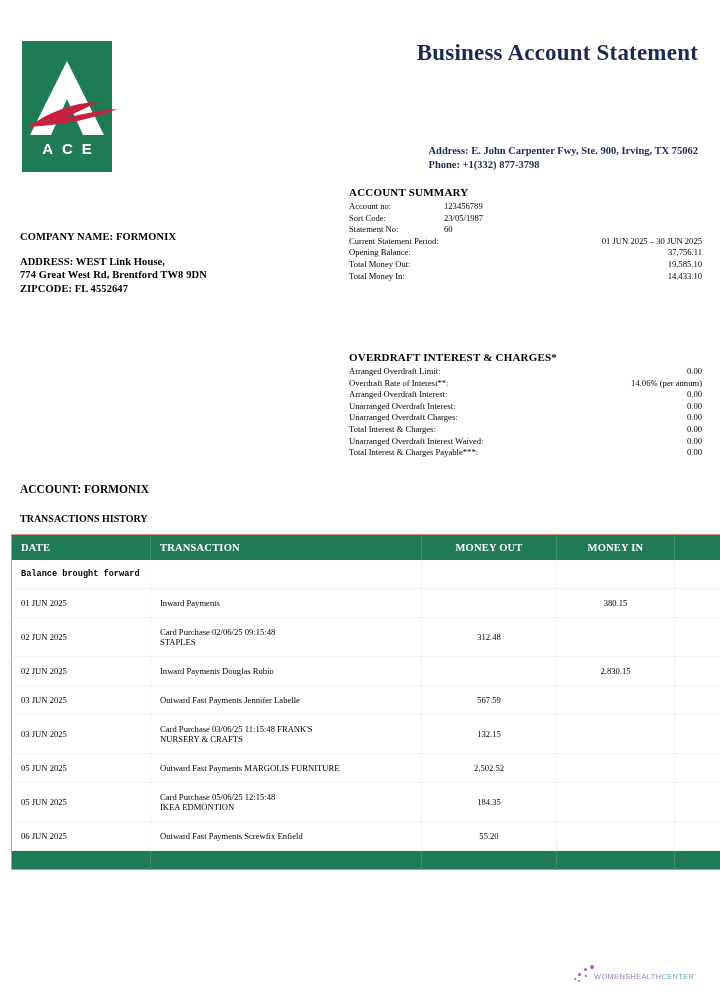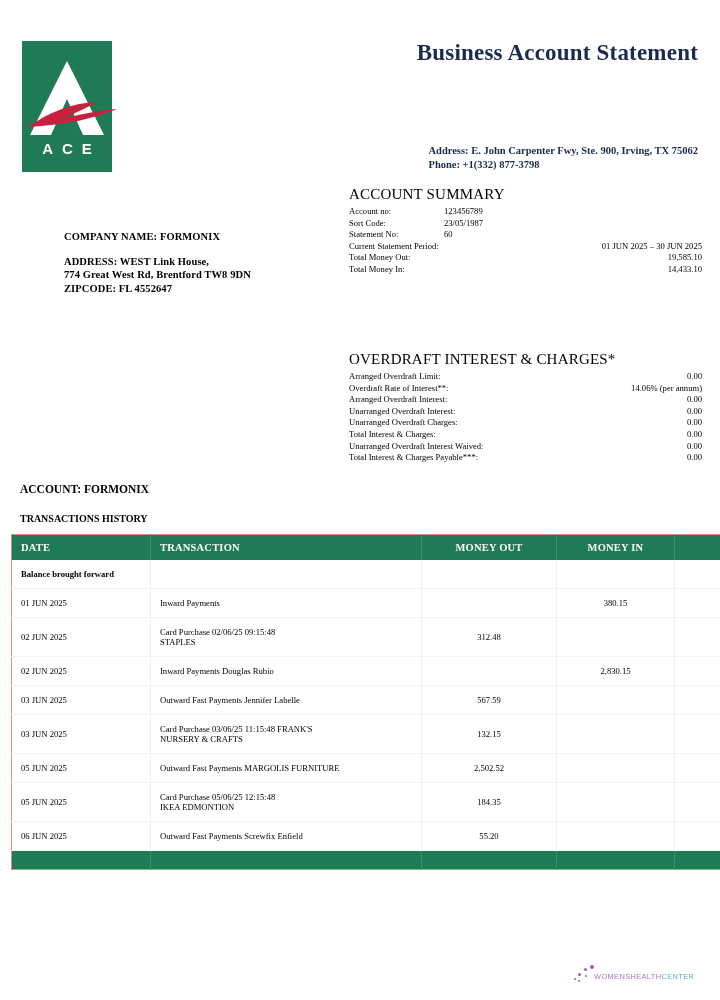--- a/index.html
+++ b/index.html
@@ -94,33 +94,32 @@
 
   
   #company-block {
     position: absolute;
     left: 20px;
     top: 230px;
     font-size: 10.5px;
     font-weight: bold;
     line-height: 13.5px;
     letter-spacing: 0.1px;
-    margin-left: 44px;
   }
   #company-block .gap { height: 11px; }
 
   
   .panel {
     position: absolute;
     left: 349px;
     width: 353px;
   }
   .panel-title {
-    font-size: 15px;
-    font-weight: normal;
+    font-size: 11px;
+    font-weight: bold;
     margin-bottom: 3px;
     letter-spacing: 0.2px;
   }
   .kv {
     display: flex;
     font-size: 8.6px;
     line-height: 11.6px;
   }
   .kv .k { flex: 0 0 auto; }
   .kv .v { flex: 0 0 auto; }
@@ -181,20 +180,21 @@
   .col-in     { width: 99px;  text-align: center; }
   .col-bal    { width: 111px; text-align: right; }
   th.col-date, th.col-txn { text-align: left; }
   th.col-out, th.col-in   { text-align: center; }
   th.col-bal  { text-align: right; }
   .brought-forward td {
     font-weight: bold;
     font-size: 8.8px;
     padding-top: 10px;
     padding-bottom: 10px;
+    font-family: Liberation Mono, monospace;
   }
   .txn-line2 { display: block; }
   #txn-table tfoot td {
     background: #1f7a56;
     height: 18px;
     padding: 0;
     border-right: 1px solid #3c8e6d;
     border-bottom: none;
   }
   #txn-table tfoot td:last-child { border-right: none; }
@@ -276,20 +276,24 @@
       </div>
       <div class="kv inline">
         <span class="k">Statement No:</span>
         <span class="v">60</span>
       </div>
     </div>
   <div id="summary-spread-rows">
       <div class="kv spread">
         <span class="k">Current Statement Period:</span>
         <span class="v">01 JUN 2025 – 30 JUN 2025</span>
+      </div>
+      <div class="kv spread">
+        <span class="k">Opening Balance:</span>
+        <span class="v">37,756.11</span>
       </div>
       <div class="kv spread">
         <span class="k">Total Money Out:</span>
         <span class="v">19,585.10</span>
       </div>
       <div class="kv spread">
         <span class="k">Total Money In:</span>
         <span class="v">14,433.10</span>
       </div>
     </div>

